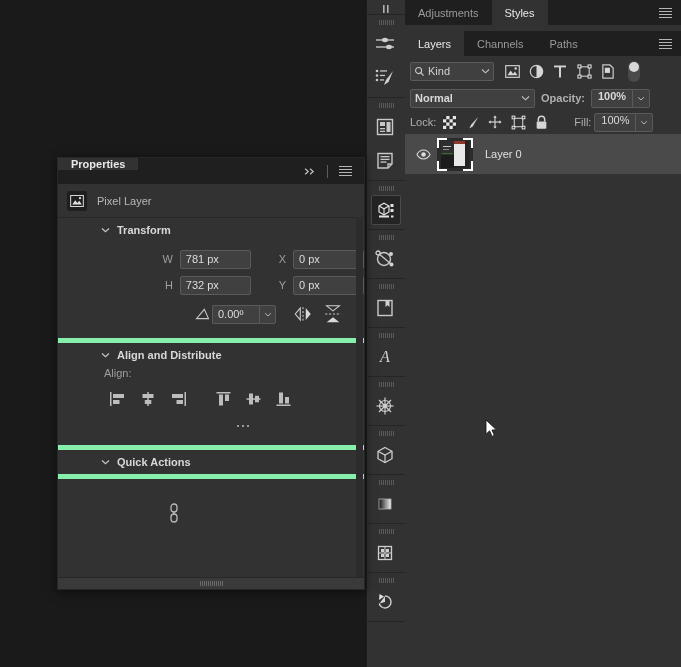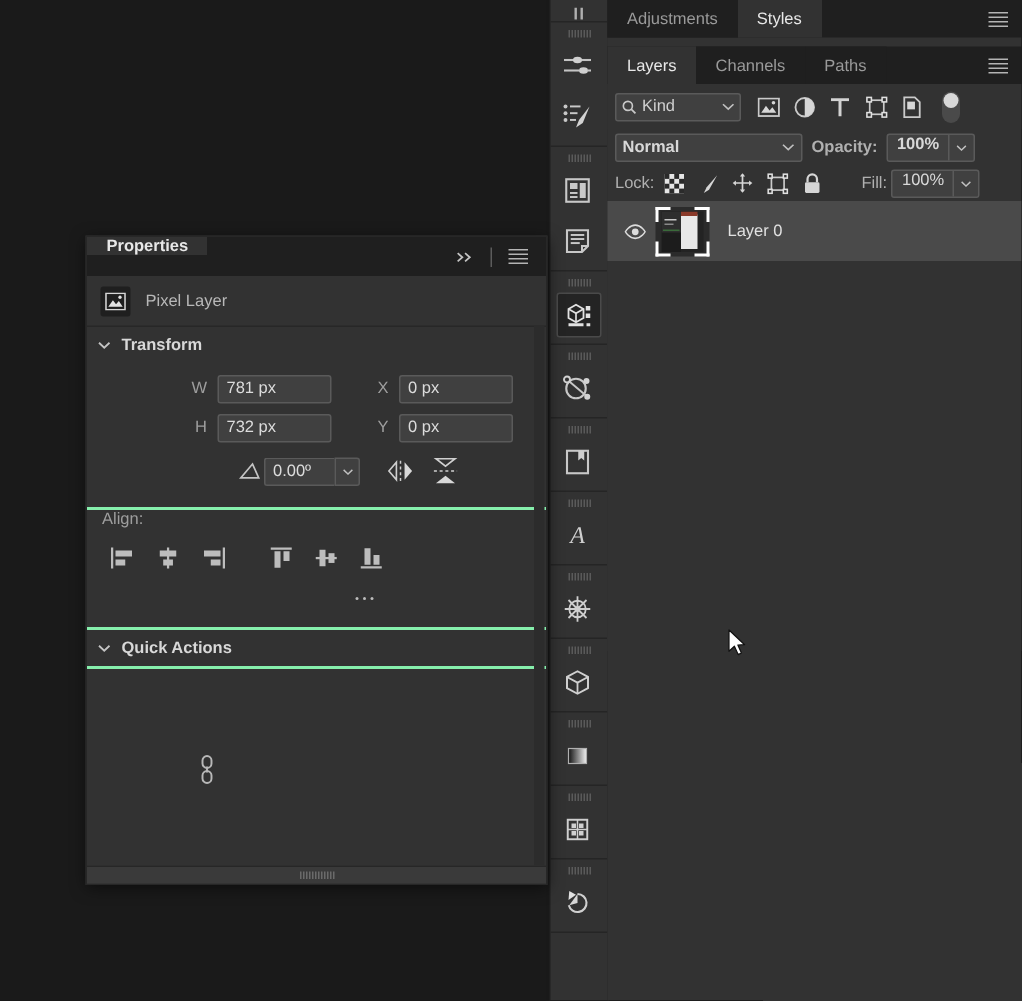--- a/index.html
+++ b/index.html
@@ -384,21 +384,22 @@
     align-items: center;
     justify-content: center;
   }
   .pl-label {
     margin-left: 10px;
     font-size: 11px;
     color: #b8b8b8;
   }
 
   .section {
-    border-bottom: 2px solid #86efac;
+    border-bottom: 5px solid #86efac;
+    padding-left: 36px;
   }
   .section-head {
     display: flex;
     align-items: center;
     height: 24px;
     padding-left: 7px;
     gap: 7px;
     cursor: pointer;
   }
   .section-title {
@@ -1151,20 +1152,28 @@
             <path d="M3 2 L17 2 L10 7.5 Z" fill="none" stroke="#cfcfcf" stroke-width="1.2"></path>
             <path d="M3 20 L17 20 L10 14.5 Z" fill="#d8d8d8"></path>
             <line x1="1.5" y1="11" x2="18.5" y2="11" stroke="#cfcfcf" stroke-width="1.1" stroke-dasharray="2.2,2"></line>
           </svg>
         </span>
       </div>
     </div>
   </div>
 
   <div class="section">
+    <div class="section-head">
+      <span class="chevron-dn">
+        <svg width="9" height="6" viewBox="0 0 9 6">
+            <path d="M1 1.5 L4.5 4.8 L8 1.5" fill="none" stroke="#c4c4c4" stroke-width="1.2"></path>
+          </svg>
+      </span>
+      <span class="section-title">Align and Distribute</span>
+    </div>
     <div class="align-body">
       <div class="align-label">Align:</div>
       <div class="align-icons">
         <div class="align-btn">
           <svg width="18" height="16" viewBox="0 0 18 16">
               <rect x="1" y="1" width="1.5" height="14" fill="#bdbdbd"></rect>
               <rect x="4" y="3" width="11" height="4" fill="#bdbdbd"></rect>
               <rect x="4" y="9" width="6.5" height="4" fill="#bdbdbd"></rect>
             </svg>
         </div>

